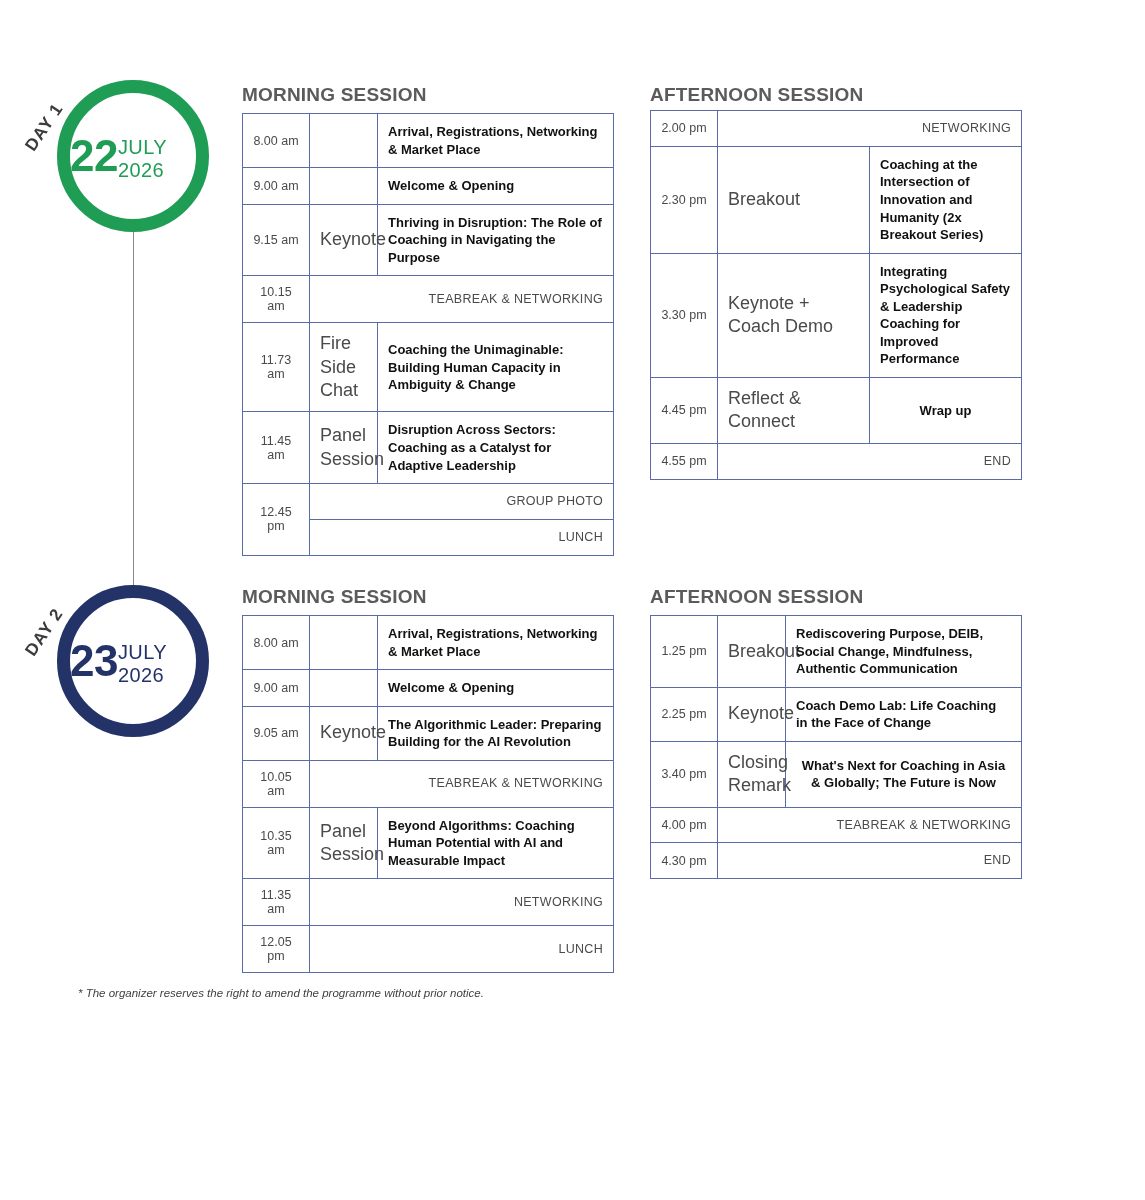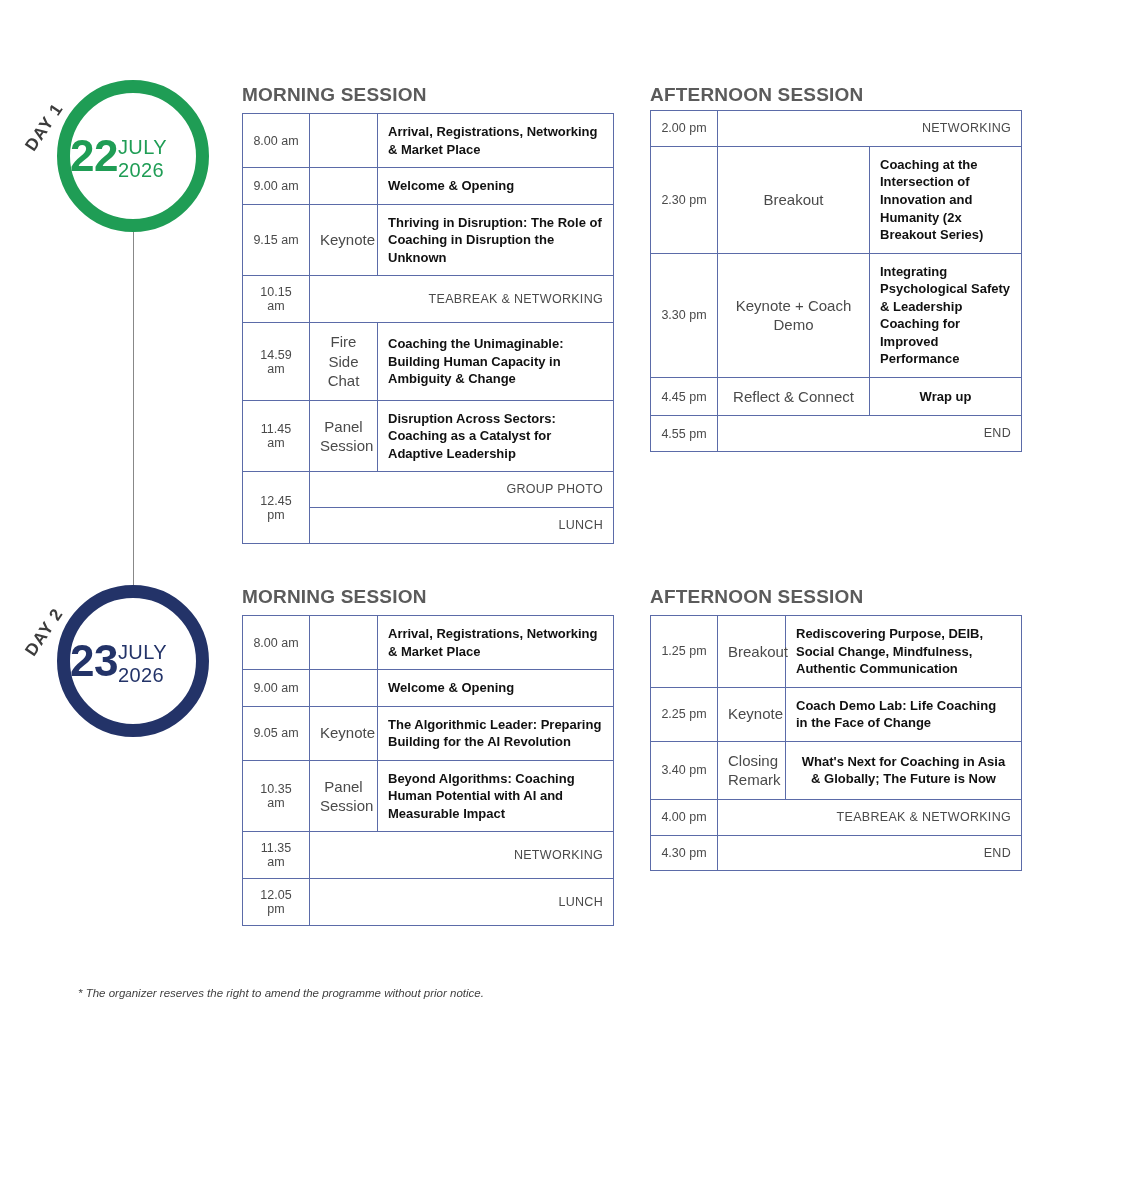--- a/index.html
+++ b/index.html
@@ -90,23 +90,22 @@
   }
   .c-time {
     width: 67px;
     font-size: 12.5px;
     color: #4a4a4a;
     text-align: center;
     padding: 9px 4px;
   }
   .c-type {
     width: 68px;
-    font-size: 15px;
+    font-size: 18px;
     color: #4a4a4a;
-    text-align: center;
     line-height: 1.3;
     padding: 9px 4px;
   }
   .c-title {
     font-size: 13px;
     font-weight: bold;
     color: #111111;
     line-height: 1.35;
     margin-top: 18px;
   }
@@ -169,28 +168,28 @@
         <td class="c-title">Arrival, Registrations, Networking &amp; Market Place</td>
       </tr>
       <tr>
         <td class="c-time">9.00 am</td>
         <td class="c-type"></td>
         <td class="c-title">Welcome &amp; Opening</td>
       </tr>
       <tr>
         <td class="c-time">9.15 am</td>
         <td class="c-type">Keynote</td>
-        <td class="c-title">Thriving in Disruption: The Role of Coaching in Disruption the Unknown</td>
+        <td class="c-title">Thriving in Disruption: The Role of Coaching in Navigating the Purpose</td>
       </tr>
       <tr>
         <td class="c-time">10.15 am</td>
         <td class="c-title c-plain" colspan="2">TEABREAK &amp; NETWORKING</td>
       </tr>
       <tr>
-        <td class="c-time">14.59 am</td>
+        <td class="c-time">11.73 am</td>
         <td class="c-type">Fire Side Chat</td>
         <td class="c-title">Coaching the Unimaginable: Building Human Capacity in Ambiguity &amp; Change</td>
       </tr>
       <tr>
         <td class="c-time">11.45 am</td>
         <td class="c-type">Panel Session</td>
         <td class="c-title">Disruption Across Sectors: Coaching as a Catalyst for Adaptive Leadership</td>
       </tr>
       <tr>
         <td class="c-time" rowspan="2">12.45 pm</td>
@@ -239,20 +238,24 @@
         <td class="c-time">9.00 am</td>
         <td class="c-type"></td>
         <td class="c-title">Welcome &amp; Opening</td>
       </tr>
       <tr>
         <td class="c-time">9.05 am</td>
         <td class="c-type">Keynote</td>
         <td class="c-title">The Algorithmic Leader: Preparing Building for the AI Revolution</td>
       </tr>
       <tr>
+        <td class="c-time">10.05 am</td>
+        <td class="c-title c-plain" colspan="2">TEABREAK &amp; NETWORKING</td>
+      </tr>
+      <tr>
         <td class="c-time">10.35 am</td>
         <td class="c-type">Panel Session</td>
         <td class="c-title">Beyond Algorithms: Coaching Human Potential with AI and Measurable Impact</td>
       </tr>
       <tr>
         <td class="c-time">11.35 am</td>
         <td class="c-title c-plain" colspan="2">NETWORKING</td>
       </tr>
       <tr>
         <td class="c-time">12.05 pm</td>

